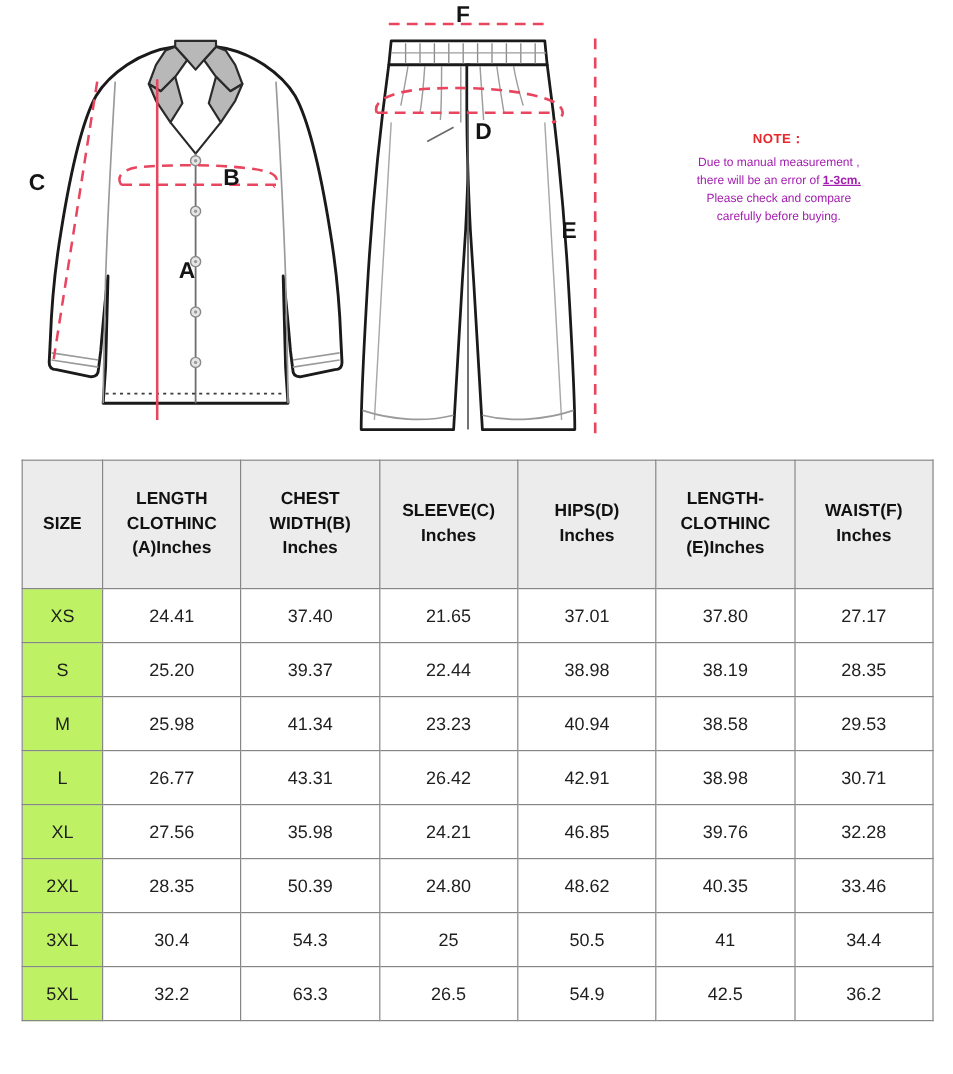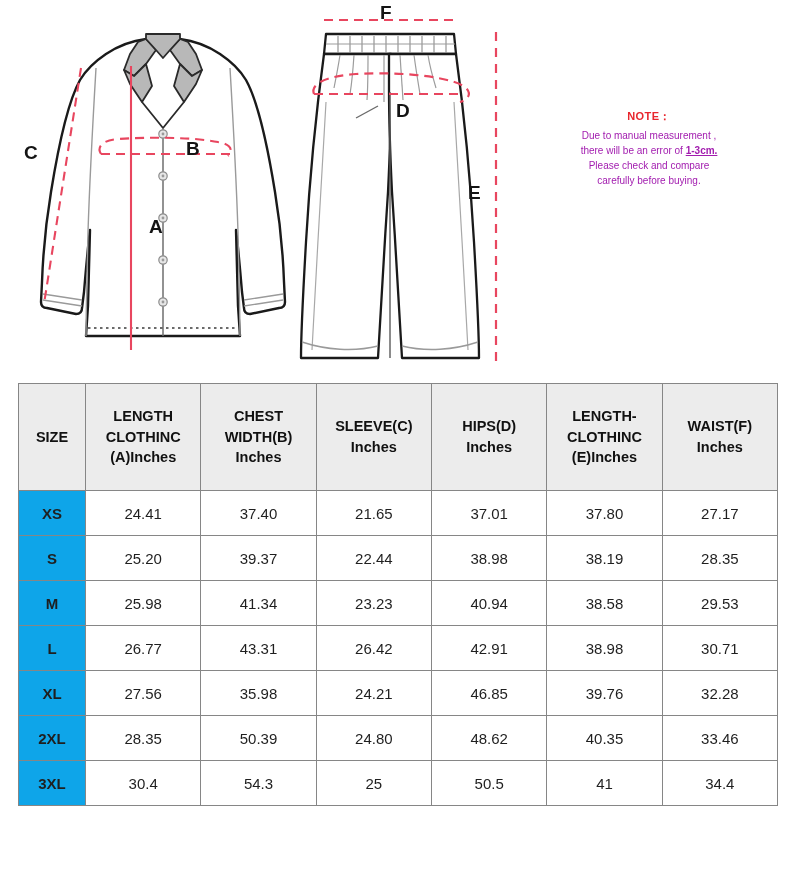--- a/index.html
+++ b/index.html
@@ -100,22 +100,22 @@
     color: #111;
   }
   table#size-table thead th.col-size { width: 62px; }
   table#size-table tbody td {
     height: 42px;
     font-size: 15px;
     background: #ffffff;
     color: #1f1f1f;
   }
   table#size-table tbody td.size-cell {
-    background: #0ea5e9;
-    font-weight: bold;
+    background: #bef264;
+    font-weight: normal;
     font-size: 15px;
   }
 </style>
 </head>
 <body>
 
 <div id="illustration-area">
 
   <div id="shirt-figure">
     <svg viewBox="0 0 290 368" width="290" height="368">
@@ -371,15 +371,24 @@
         </tr>
         <tr>
           <td class="size-cell">3XL</td>
           <td>30.4</td>
           <td>54.3</td>
           <td>25</td>
           <td>50.5</td>
           <td>41</td>
           <td>34.4</td>
         </tr>
+        <tr>
+          <td class="size-cell">5XL</td>
+          <td>32.2</td>
+          <td>63.3</td>
+          <td>26.5</td>
+          <td>54.9</td>
+          <td>42.5</td>
+          <td>36.2</td>
+        </tr>
       </tbody>
   </table>
 </div>
 
 </body></html>

